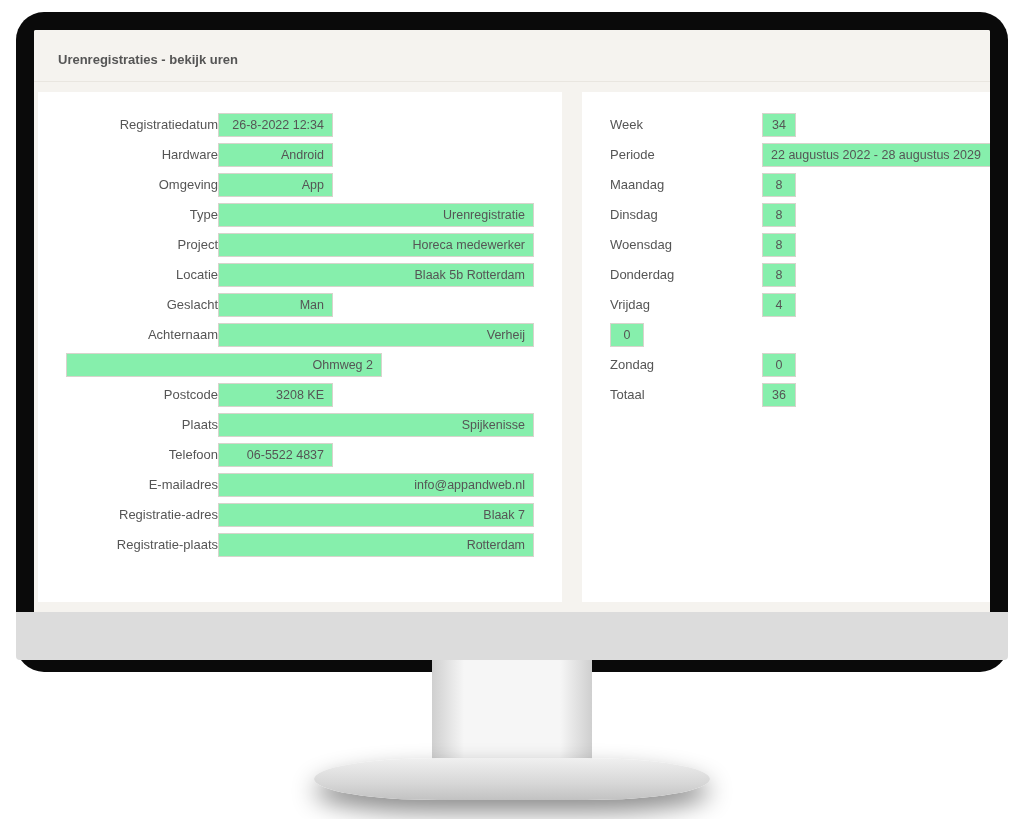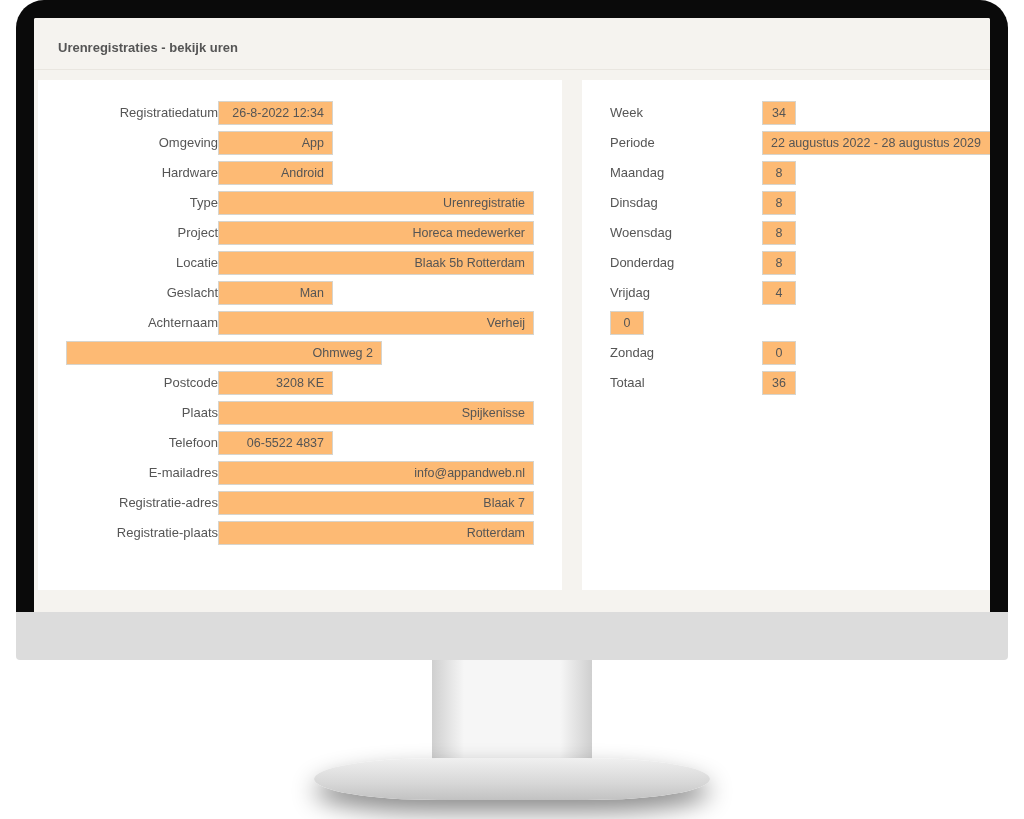--- a/index.html
+++ b/index.html
@@ -7,21 +7,21 @@
   body {
     background: #ffffff;
     font-family: Arial, Helvetica, sans-serif;
     font-size: 13px;
     color: #555;
   }
 
   
   .monitor {
     position: absolute;
-    top: 0; left: 16px;
+    top: 12px; left: 16px;
     width: 992px; height: 660px;
     border-radius: 28px;
     background: #0a0a0a;
     padding: 18px;
   }
   .screen {
     width: 100%; height: 100%;
     background: #f5f3ef;
     border-radius: 2px;
     overflow: hidden;
@@ -78,21 +78,21 @@
     margin-bottom: 0;
   }
   .label {
     width: 152px;
     font-size: 13px;
     color: #555;
     line-height: 26px;
   }
   .value {
     border: 1px solid #d7d4cc;
-    background: #fdba74;
+    background: #86efac;
     color: #555;
     font-size: 12.5px;
     padding: 3px 8px;
     line-height: 16px;
     min-height: 22px;
   }
   .value.wide   { width: 316px; }
   .value.small  { width: 115px; }
   .value.tiny   { width: 34px;  text-align: center; }
   .value.period { width: 268px; }
@@ -110,27 +110,27 @@
 
       <div class="panel left">
         <div class="left-fields">
 
           <div class="row">
             <div class="label">Registratiedatum</div>
             <div class="value small">26-8-2022 12:34</div>
           </div>
 
           <div class="row">
+            <div class="label">Hardware</div>
+            <div class="value small">Android</div>
+          </div>
+
+          <div class="row">
             <div class="label">Omgeving</div>
             <div class="value small">App</div>
-          </div>
-
-          <div class="row">
-            <div class="label">Hardware</div>
-            <div class="value small">Android</div>
           </div>
 
           <div class="row">
             <div class="label">Type</div>
             <div class="value wide">Urenregistratie</div>
           </div>
 
           <div class="row">
             <div class="label">Project</div>
             <div class="value wide">Horeca medewerker</div>

